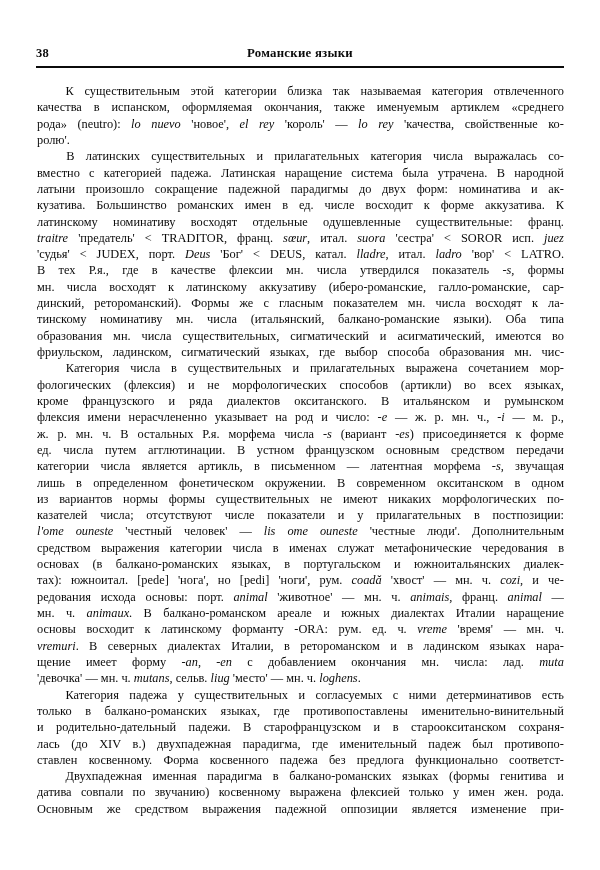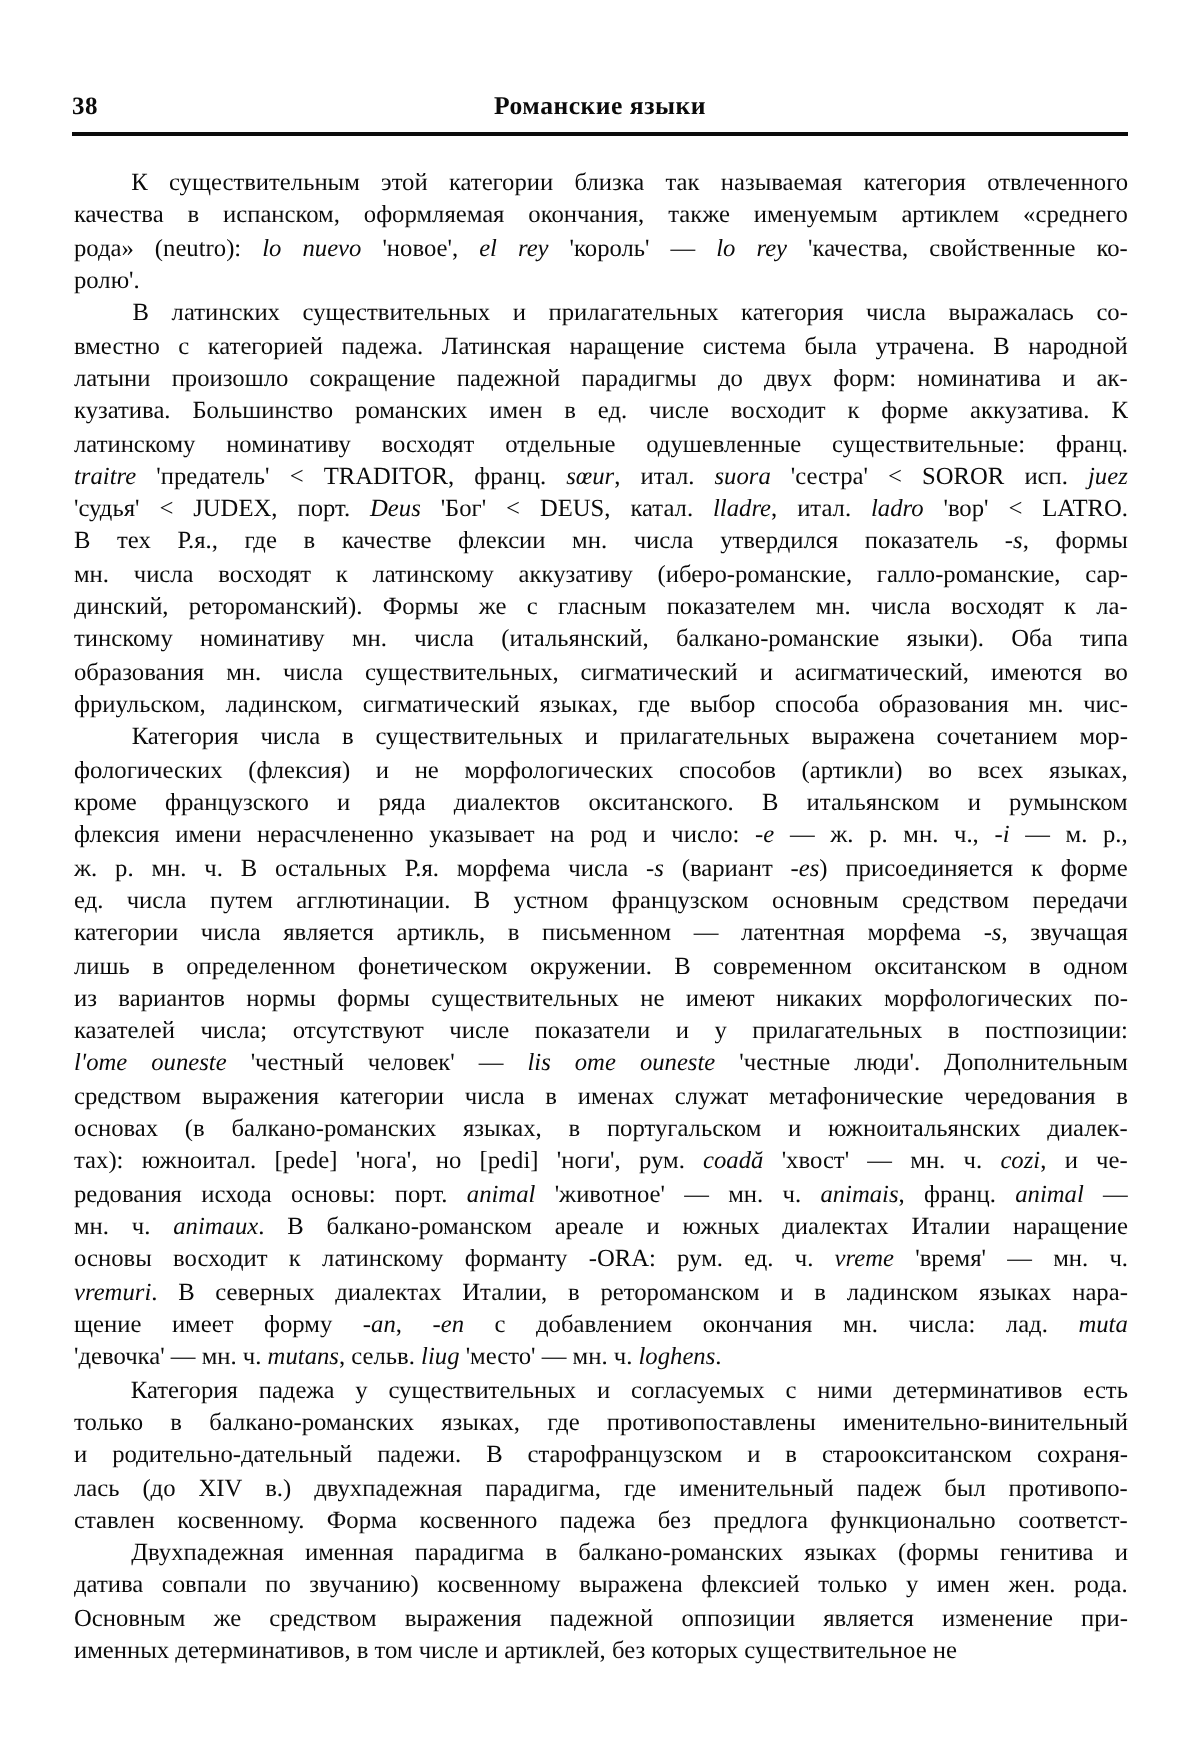--- a/index.html
+++ b/index.html
@@ -674,17 +674,16 @@
           <span><span>Основным</span></span>
           <span><span>же</span></span>
           <span><span>средством</span></span>
           <span><span>выражения</span></span>
           <span><span>падежной</span></span>
           <span><span>оппозиции</span></span>
           <span><span>является</span></span>
           <span><span>изменение</span></span>
           <span><span>при-</span></span>
         </span>
-        <span class="ln"><span>именных детерминативов, в том числе и артиклей, без которых существительное не</span></span>
       </p>
     </div>
 
 </div>
 
 </body></html>

